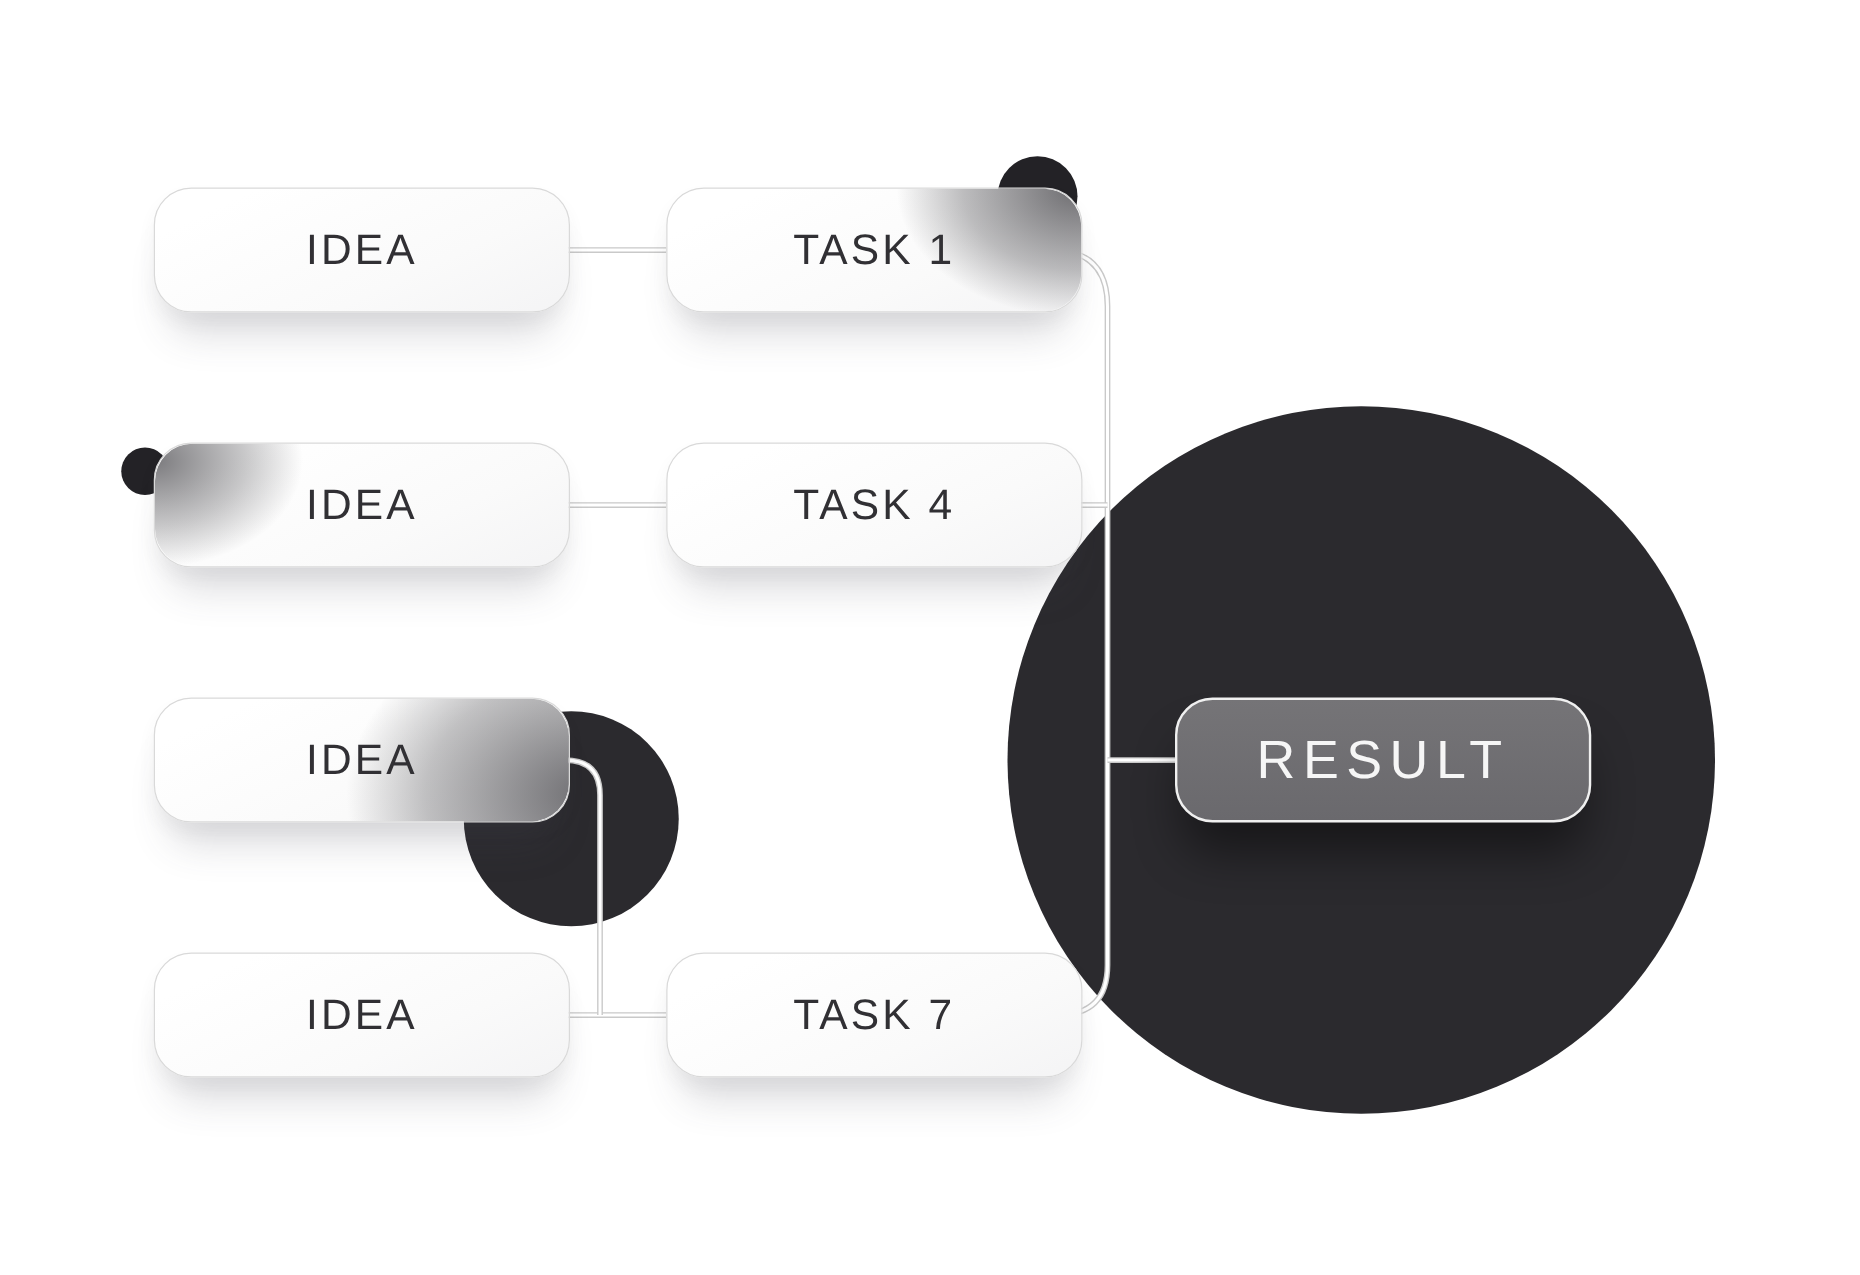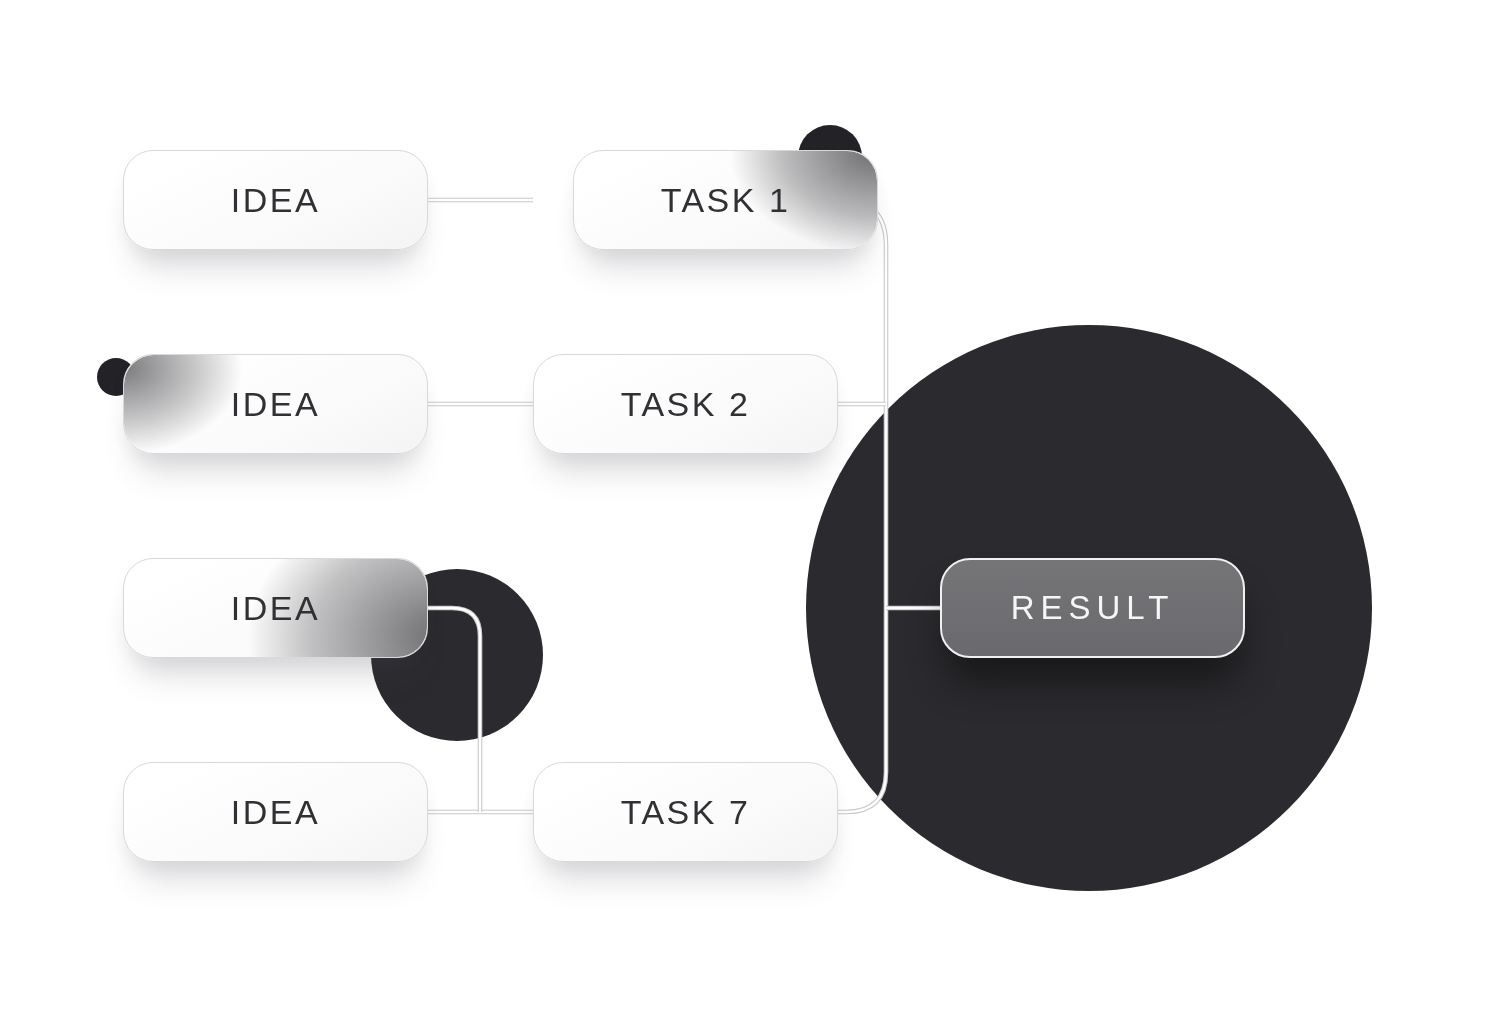--- a/index.html
+++ b/index.html
@@ -24,21 +24,21 @@
     overflow:hidden;
   }
   .layer{position:absolute;left:0;top:0;width:1488px;height:1020px;}
   .c-dark{fill:var(--dark_circle);}
   .c-accent{fill:var(--accent_circle);}
   .pipe-outer{fill:none;stroke:var(--connector);stroke-width:4.6;}
   .pipe-inner{fill:none;stroke:var(--connector_core);stroke-width:2.4;}
 
   .node{
     position:absolute;
-    width:305px;height:100px;
+    width:333px;height:100px;
     display:flex;align-items:center;justify-content:center;
     border-radius:30px;
     background:linear-gradient(155deg,#ffffff 15%,#fafafa 65%,#f4f4f5 100%);
     border:1.5px solid var(--node_border);
     box-shadow:0 30px 32px -14px rgba(70,70,85,.20), 0 8px 14px rgba(70,70,85,.05);
     font-size:34px;
     letter-spacing:2.5px;
     color:var(--node_text);
     overflow:hidden;
   }
@@ -59,26 +59,26 @@
   .smudge-r::after{
     background:radial-gradient(255px 190px at 104% 78%,
       rgba(43,42,47,.66), rgba(43,42,47,.28) 50%, rgba(43,42,47,0) 75%);
   }
 
   .node.result{
     background:linear-gradient(180deg,#757477 0%,#6a696d 100%);
     border:2.5px solid var(--result_border);
     color:var(--result_text);
     letter-spacing:6px;
-    font-size:33px;
+    font-size:43px;
     box-shadow:0 30px 38px -6px rgba(0,0,0,.45);
   }
 
   .pos-idea1{left:123px;top:150px;}
-  .pos-task1{left:533px;top:150px;margin-left:40px;}
+  .pos-task1{left:533px;top:150px;}
   .pos-idea2{left:123px;top:354px;}
   .pos-task2{left:533px;top:354px;}
   .pos-idea3{left:123px;top:558px;}
   .pos-idea4{left:123px;top:762px;}
   .pos-task3{left:533px;top:762px;}
   .pos-result{left:940px;top:558px;}
 </style>
 </head>
 <body>
 
@@ -127,21 +127,21 @@
 
   <div class="node pos-task1 smudge-tr">
     <span class="lbl">TASK 1</span>
   </div>
 
   <div class="node pos-idea2 smudge-tl">
     <span class="lbl">IDEA</span>
   </div>
 
   <div class="node pos-task2">
-    <span class="lbl">TASK 2</span>
+    <span class="lbl">TASK 4</span>
   </div>
 
   <div class="node pos-idea3 smudge-r">
     <span class="lbl">IDEA</span>
   </div>
 
   <div class="node pos-idea4">
     <span class="lbl">IDEA</span>
   </div>
 

